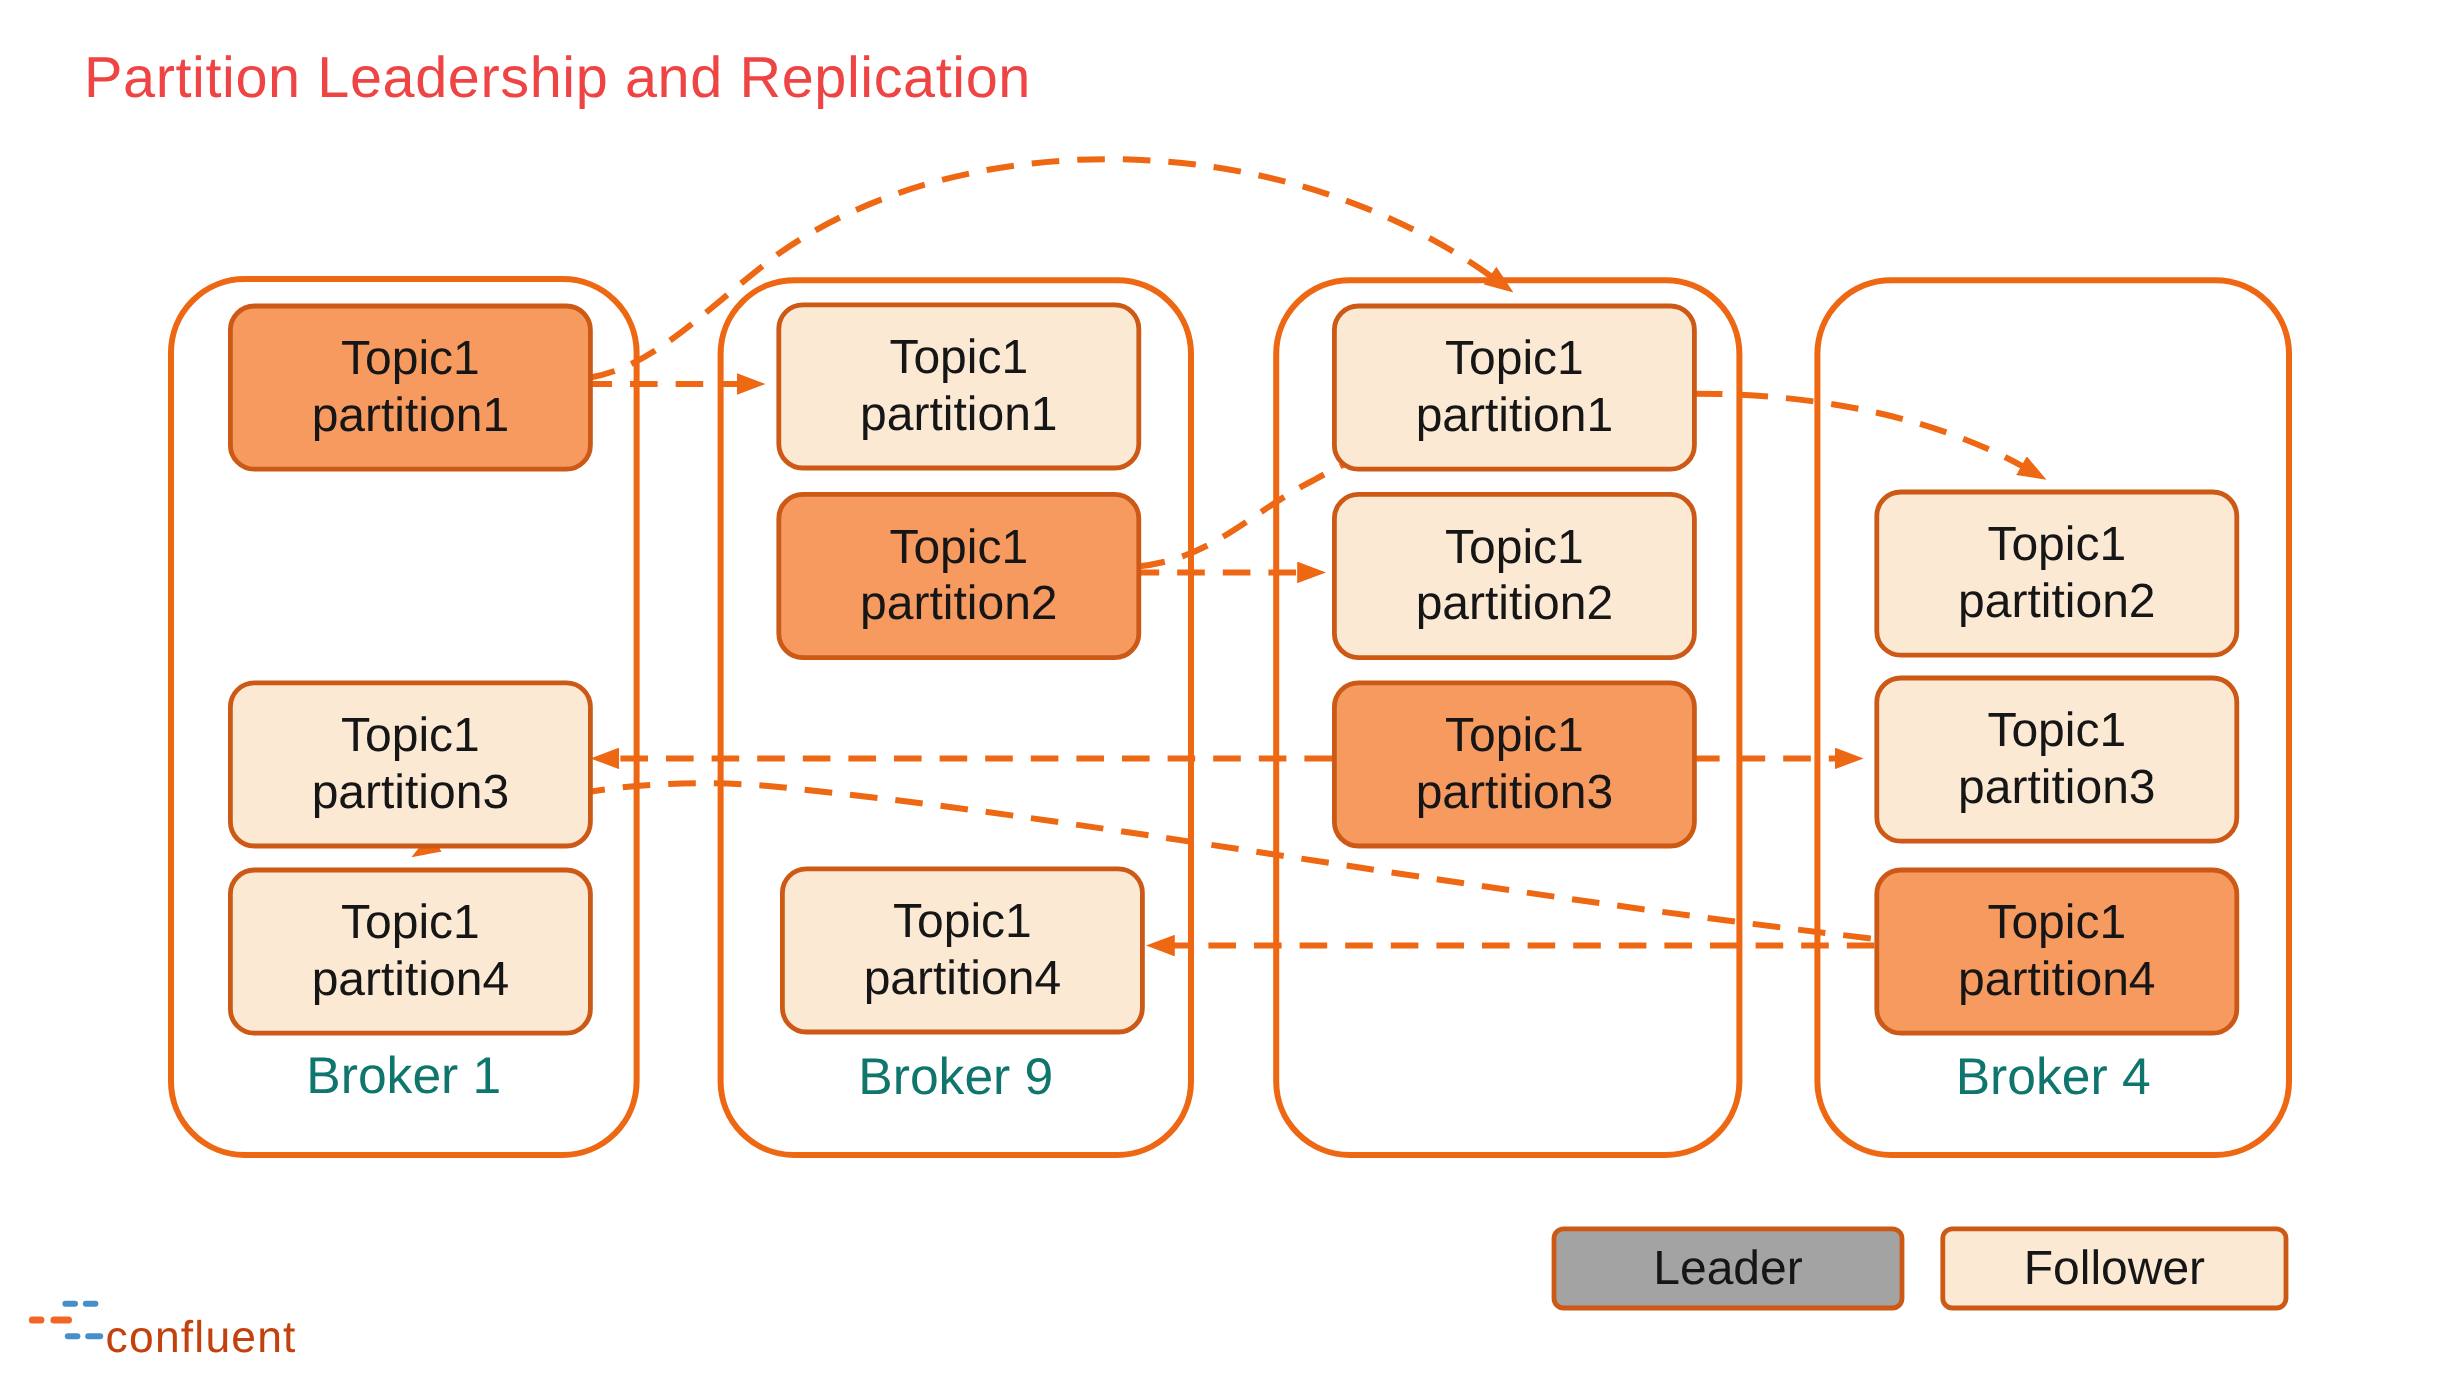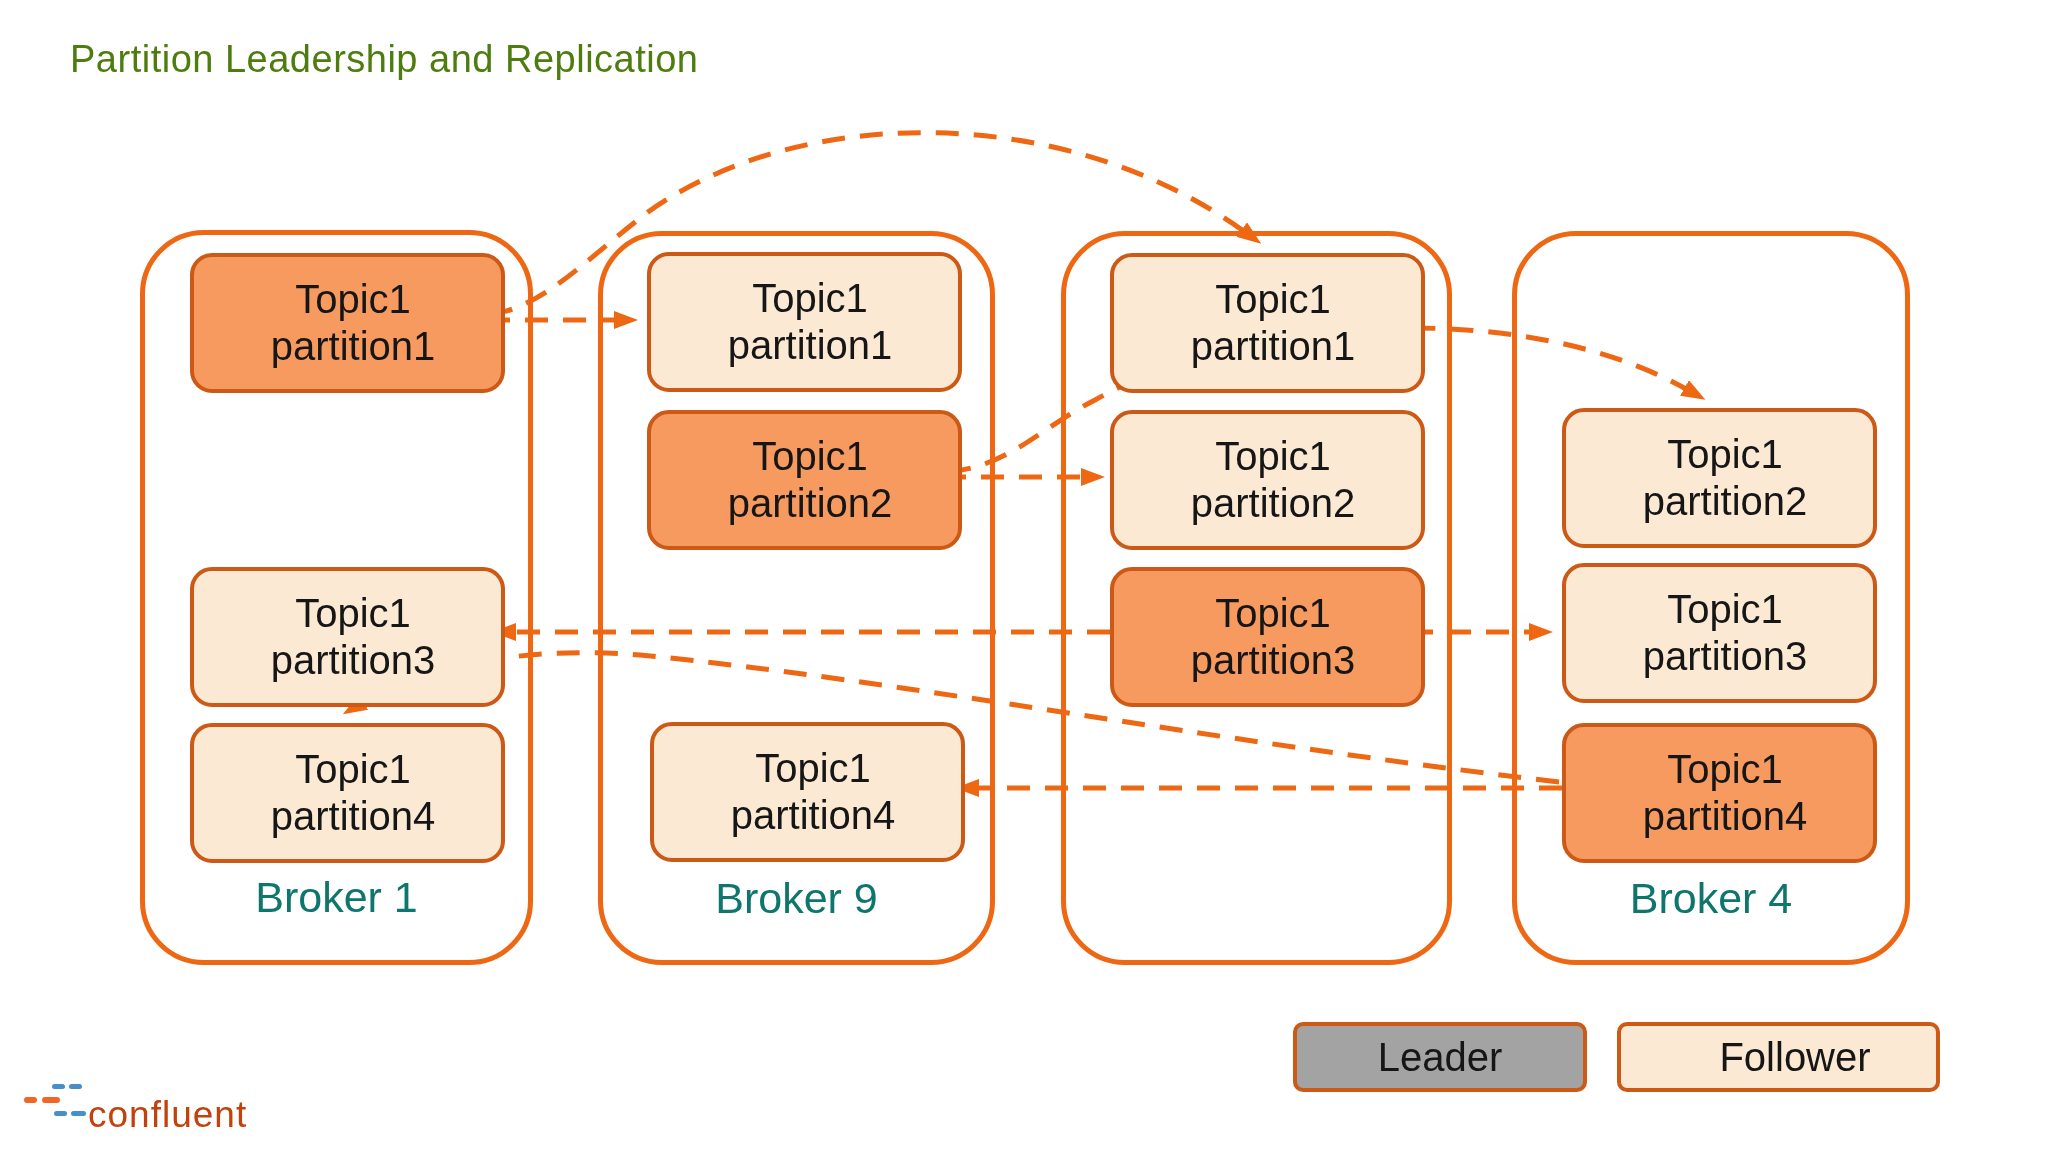--- a/index.html
+++ b/index.html
@@ -1,32 +1,32 @@
 <!DOCTYPE html>
 <html><head>
 <meta charset="utf-8">
 <style>
   html,body{margin:0;padding:0;background:#ffffff;}
   #stage{position:relative;width:2048px;height:1152px;background:#ffffff;overflow:hidden;
          font-family:"Liberation Sans","DejaVu Sans",sans-serif;}
-  .title{position:absolute;left:70px;top:38px;font-size:38px;font-weight:300;
-         color:#4d7c0f;letter-spacing:0.5px;}
+  .title{position:absolute;left:70px;top:38px;font-size:48px;font-weight:300;
+         color:#ef4444;letter-spacing:0.5px;}
   .broker{position:absolute;border:5px solid #EE6712;border-radius:64px;background:transparent;}
   .blabel{position:absolute;left:0;top:638px;width:100%;text-align:center;
           font-size:43px;color:#0f766e;}
   .pbox{position:absolute;width:296px;height:132px;border:4px solid #CC5915;border-radius:22px;
         display:flex;flex-direction:column;align-items:center;justify-content:center;
-        font-size:40px;line-height:1.18;color:#161616;padding-left:11px;}
+        font-size:40px;line-height:1.18;color:#161616;}
   .pbox[data-role="leader"]{background:#F69A60;}
   .pbox[data-role="follower"]{background:#FBE9D4;}
   .arrows{position:absolute;left:0;top:0;pointer-events:none;}
   .legend-box{position:absolute;height:62px;border:4px solid #CC5915;border-radius:10px;
               display:flex;align-items:center;justify-content:center;font-size:40px;color:#161616;}
   .legend-box[data-role="leader"]{background:#a3a3a3;}
-  .legend-box[data-role="follower"]{background:#FBE9D4;padding-left:33px;}
+  .legend-box[data-role="follower"]{background:#FBE9D4;}
   .logo{position:absolute;left:24px;top:1080px;width:260px;height:56px;}
   .logo-mark{position:absolute;left:0;top:0;width:64px;height:40px;}
   .logo-mark i{position:absolute;border-radius:3px;}
   .m-blue{background:#468FC9;}
   .m-orange{background:#F26625;}
   .logo-word{position:absolute;left:64px;top:14px;font-size:37px;font-weight:400;
              color:#c2410c;letter-spacing:1px;}
 </style>
 </head>
 <body>

